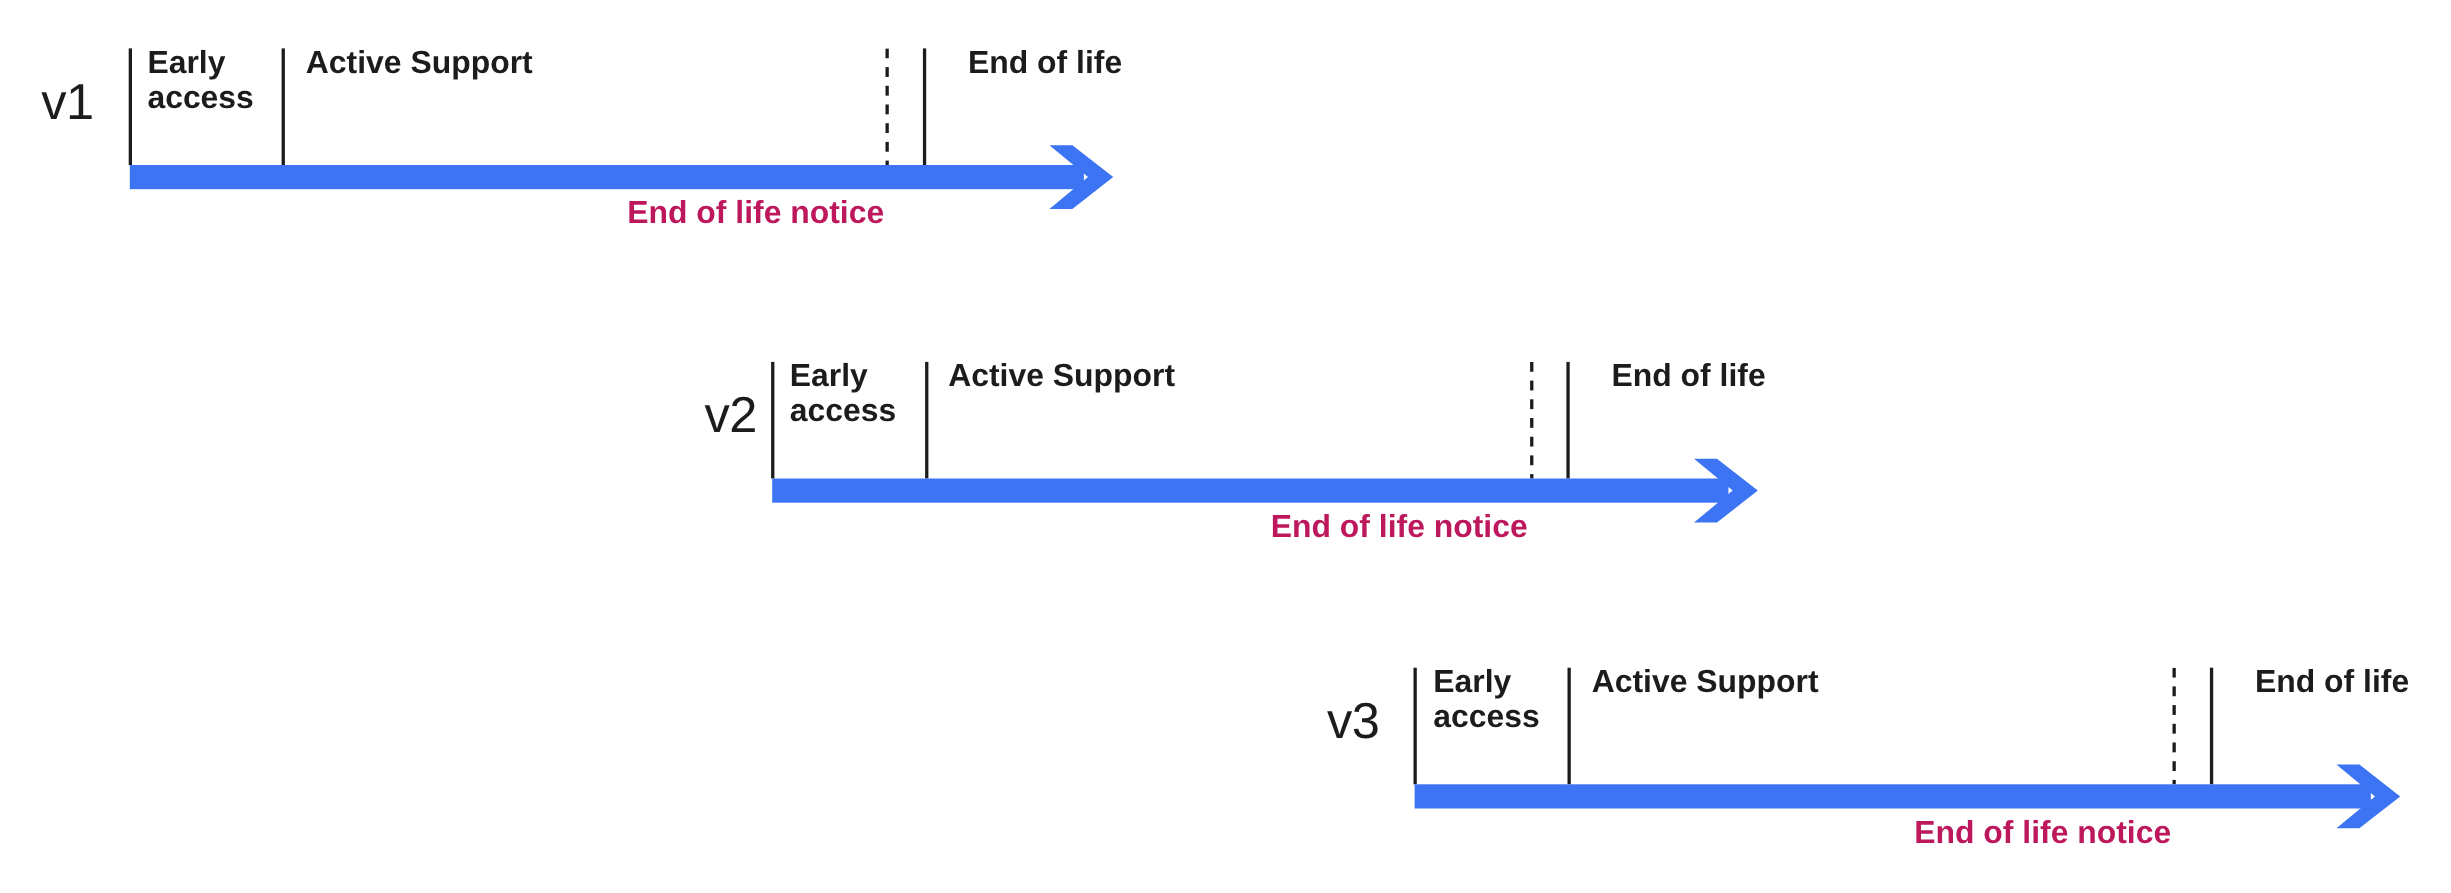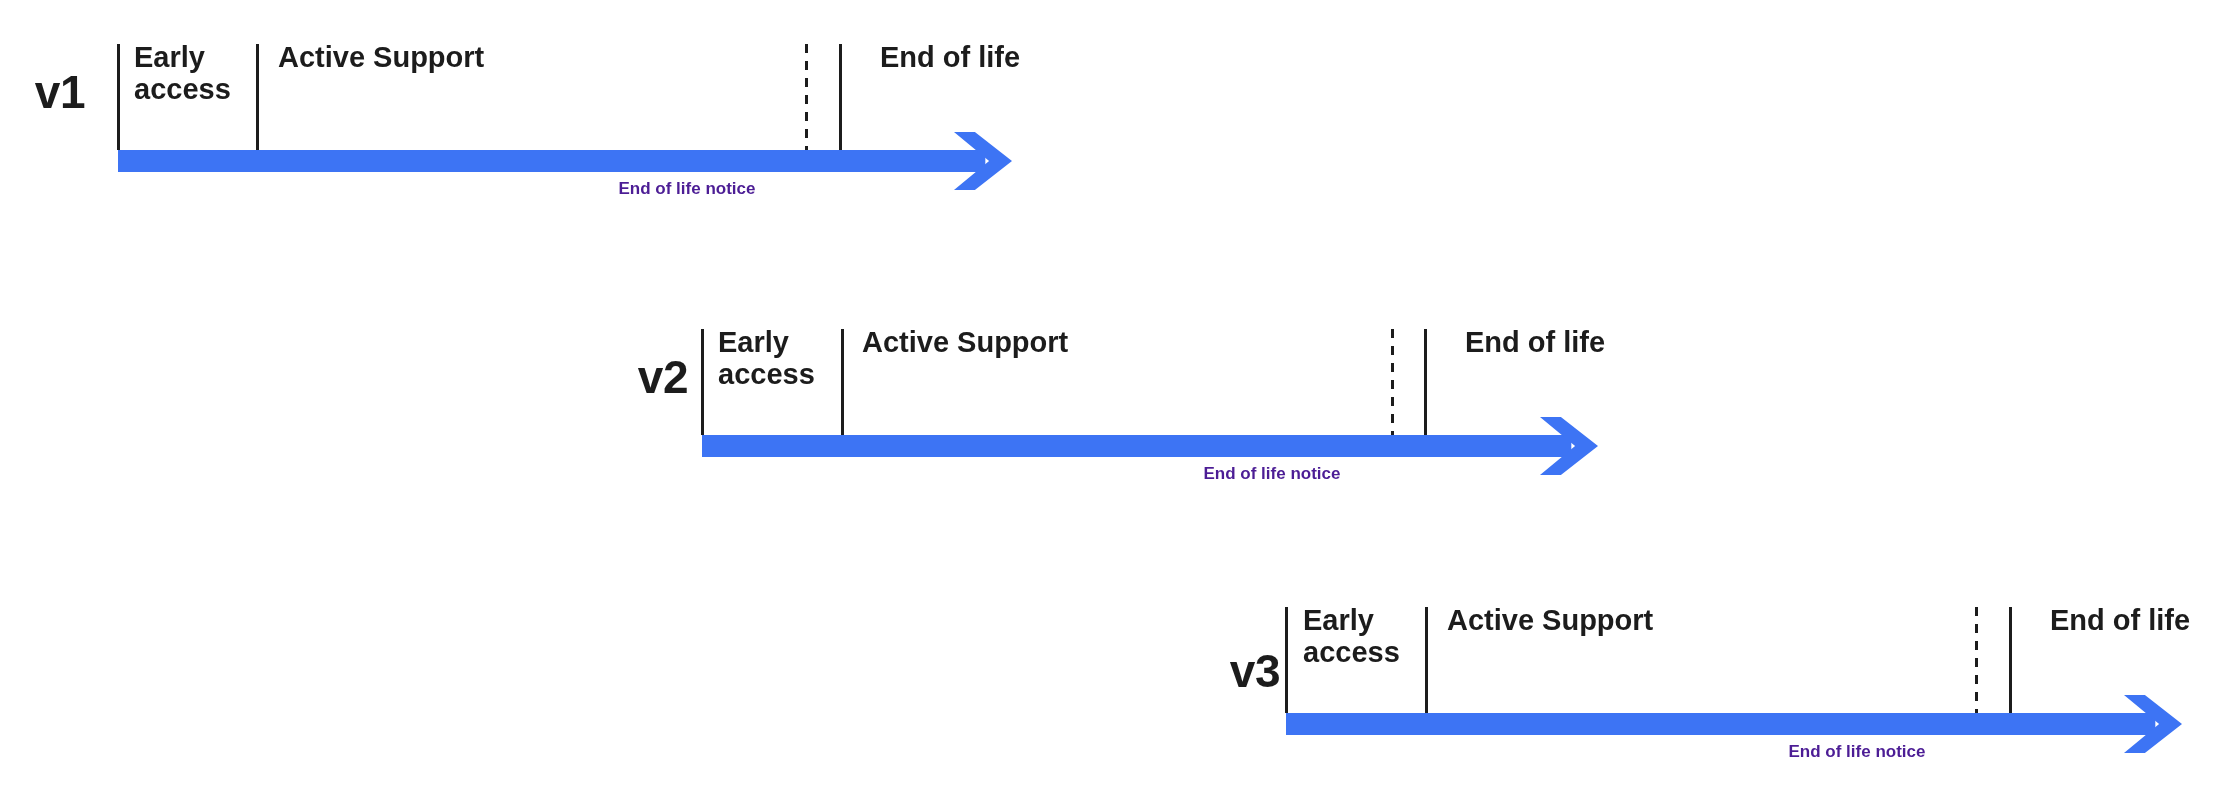--- a/index.html
+++ b/index.html
@@ -23,21 +23,21 @@
     position: absolute;
     left: 0;
     top: 0;
     width: 2228px;
     height: 812px;
   }
   
   .version-label {
     position: absolute;
     font-size: 46px;
-    font-weight: 700;
+    font-weight: 400;
     line-height: 1;
     color: #1c1c1c;
     letter-spacing: -0.5px;
     white-space: nowrap;
     transform: translate(-100%, -50%);
   }
   
   .divider {
     position: absolute;
     width: 3px;
@@ -74,24 +74,24 @@
   .timeline-arrow {
     position: absolute;
   }
   .timeline-arrow svg {
     display: block;
     overflow: visible;
   }
   
   .notice-label {
     position: absolute;
-    font-size: 17px;
+    font-size: 29px;
     font-weight: 700;
     line-height: 1;
-    color: #4c1d95;
+    color: #be185d;
     white-space: nowrap;
     transform: translateX(-50%);
   }
 </style>
 </head>
 <body>
 
 <div id="diagram">
 
   <div class="track">
@@ -132,21 +132,21 @@
         <svg width="896" height="66" viewBox="0 0 896 66">
           <rect x="0" y="22" width="869.32" height="22" fill="#3d74f4"></rect>
           <polygon points="838,4 858.9,4 896,33 858.9,62 838,62 873.1,33" fill="#3d74f4"></polygon>
         </svg>
       </div>
 
     <div class="notice-label" style="left: 1272px; top: 465px;">End of life notice</div>
   </div>
 
   <div class="track">
-    <div class="version-label" style="left: 1254px; top: 671px; margin-left: 26px;">v3</div>
+    <div class="version-label" style="left: 1254px; top: 655px;">v3</div>
 
     <div class="divider" style="left: 1285px; top: 607px; height: 106px;"></div>
     <div class="divider" style="left: 1425px; top: 607px; height: 106px;"></div>
     <div class="divider-dashed" style="left: 1975px; top: 607px; height: 106px;"></div>
     <div class="divider" style="left: 2009px; top: 607px; height: 106px;"></div>
 
     <div class="phase-label wrap" style="left: 1303px; top: 604px;">Early access</div>
     <div class="phase-label" style="left: 1447px; top: 604px;">Active Support</div>
     <div class="phase-label" style="left: 2050px; top: 604px;">End of life</div>
 

